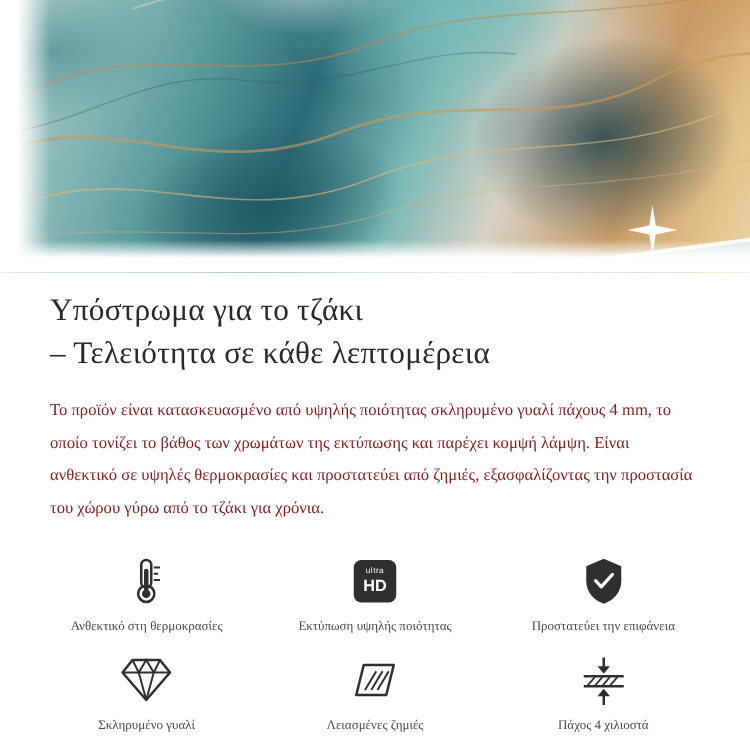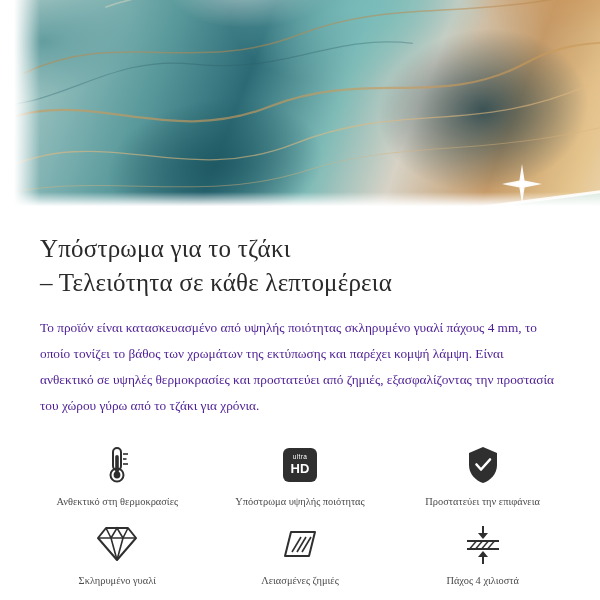--- a/index.html
+++ b/index.html
@@ -102,21 +102,21 @@
     margin: 0 0 16px 0;
     letter-spacing: 0.2px;
   }
   .headline .line2 {
     display: block;
   }
   .body-copy {
     font-family: "Liberation Serif", serif;
     font-size: 13.3px;
     line-height: 1.95;
-    color: #4c1d95;
+    color: #7f1d1d;
     margin: 0;
     max-width: 520px;
   }
 
   
   .features {
     display: grid;
     grid-template-columns: repeat(3, 1fr);
     row-gap: 6px;
     padding: 18px 26px 0 26px;
@@ -220,21 +220,21 @@
       <div class="feature-label">Ανθεκτικό στη θερμοκρασίες</div>
     </div>
 
     <div class="feature">
       <div class="feature-icon">
         <div class="hd-badge">
           <span class="ultra">ultra</span>
           <span class="hd">HD</span>
         </div>
       </div>
-      <div class="feature-label">Υπόστρωμα υψηλής ποιότητας</div>
+      <div class="feature-label">Εκτύπωση υψηλής ποιότητας</div>
     </div>
 
     <div class="feature">
       <div class="feature-icon">
         <svg width="40" height="44" viewBox="0 0 40 44">
           <path d="M20 4 L34 10 V22 C34 31 27.5 37.5 20 40 C12.5 37.5 6 31 6 22 V10 Z" fill="#2f2f2f"></path>
           <path d="M13.5 21.5 L18 26.5 L27 16.5" fill="none" stroke="#ffffff" stroke-width="2.6" stroke-linecap="round" stroke-linejoin="round"></path>
         </svg>
       </div>
       <div class="feature-label">Προστατεύει την επιφάνεια</div>

